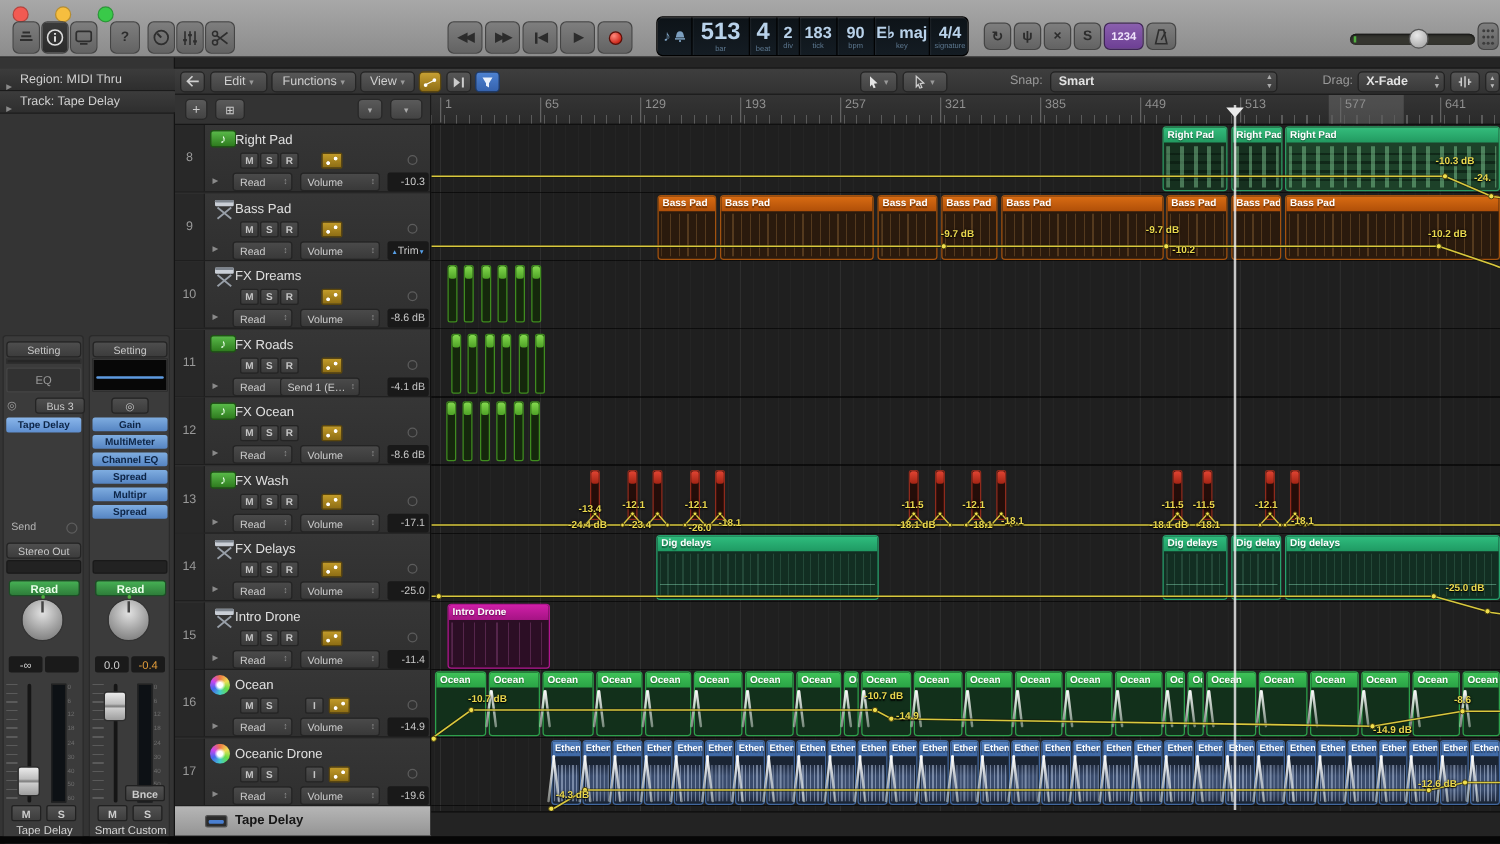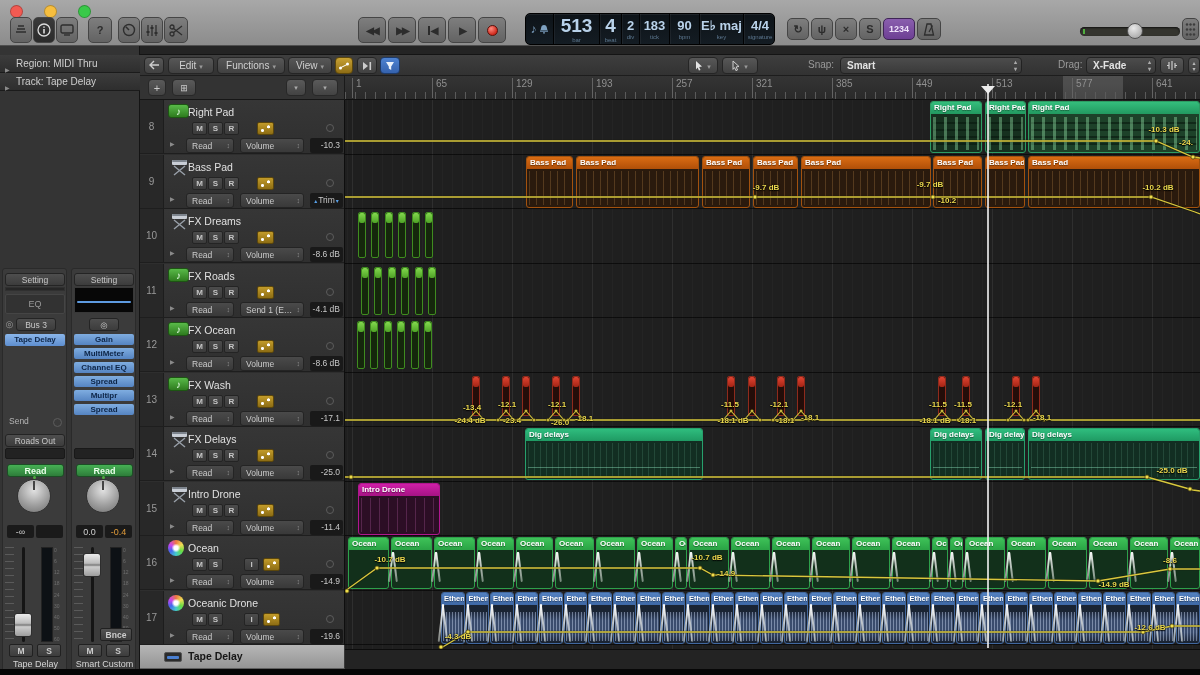--- a/index.html
+++ b/index.html
@@ -406,25 +406,25 @@
 
   <div id="inspector">
     <div class="ihead" id="insp-h1">Region: MIDI Thru</div>
     <div class="ihead" id="insp-h2">Track:  Tape Delay</div>
 
     <div class="strip" id="strip-l">
       <div class="sbox" style="left:2px;top:4px;width:60px">Setting</div>
       <div id="sl-thin"></div>
       <div id="sl-eq">EQ</div>
       <span id="sl-stic">◎</span>
-      <div class="sbox" style="left:13px;top:49px;width:40px">Bus 3</div>
+      <div class="sbox" style="left:25px;top:49px;width:40px">Bus 3</div>
       <div id="sl-insert">Tape Delay</div>
       <span id="sl-send">Send</span>
       <span id="sl-sendknob"></span>
-      <div class="sbox" style="left:2px;top:165px;width:60px">Roads Out</div>
+      <div class="sbox" style="left:2px;top:165px;width:60px">Stereo Out</div>
       <div class="darkbox" style="left:2px;top:179px;width:60px;height:11px"></div>
       <div class="readbtn" style="left:4px;top:195px;width:57px">Read</div>
       <div class="knob" style="left:14px;top:210px"></div>
       <div class="vbox" style="left:4px;top:256px">-∞</div>
       <div class="vbox" style="left:33px;top:256px"></div>
       <div class="fscale" style="left:2px;top:278px;height:95px"></div>
       <div class="ftrack" style="left:19px;top:278px;height:95px"></div>
       <div class="fcap" style="left:11px;top:344px"></div>
       <div class="meter" style="left:38px;top:278px;height:95px"></div>
       <div class="mscale" id="mscale-l" style="left:51px;top:278px;height:95px">
@@ -538,21 +538,21 @@
           <span class="tnum">11</span>
           <span class="ticon tic-midi">♪</span>
           <span class="tname">FX Roads</span>
           <span class="sbtn" style="left:52px">M</span>
           <span class="sbtn" style="left:68px">S</span>
           <span class="sbtn" style="left:84px">R</span>
           <span class="autobtn" style="left:117px"></span>
           <span class="reccirc"></span>
           <span class="disc">▶</span>
           <span class="pbox" style="left:46px;width:48px">Read<i>↕</i></span>
-          <span class="pbox" style="left:100px;width:64px">Send 1 (E…<i>↕</i></span>
+          <span class="pbox" style="left:84px;width:64px">Send 1 (E…<i>↕</i></span>
           <span class="tval">-4.1 dB</span>
         </div>
         <div class="trow" style="top: 218px;">
           <span class="tnum">12</span>
           <span class="ticon tic-midi">♪</span>
           <span class="tname">FX Ocean</span>
           <span class="sbtn" style="left:52px">M</span>
           <span class="sbtn" style="left:68px">S</span>
           <span class="sbtn" style="left:84px">R</span>
           <span class="autobtn" style="left:117px"></span>

